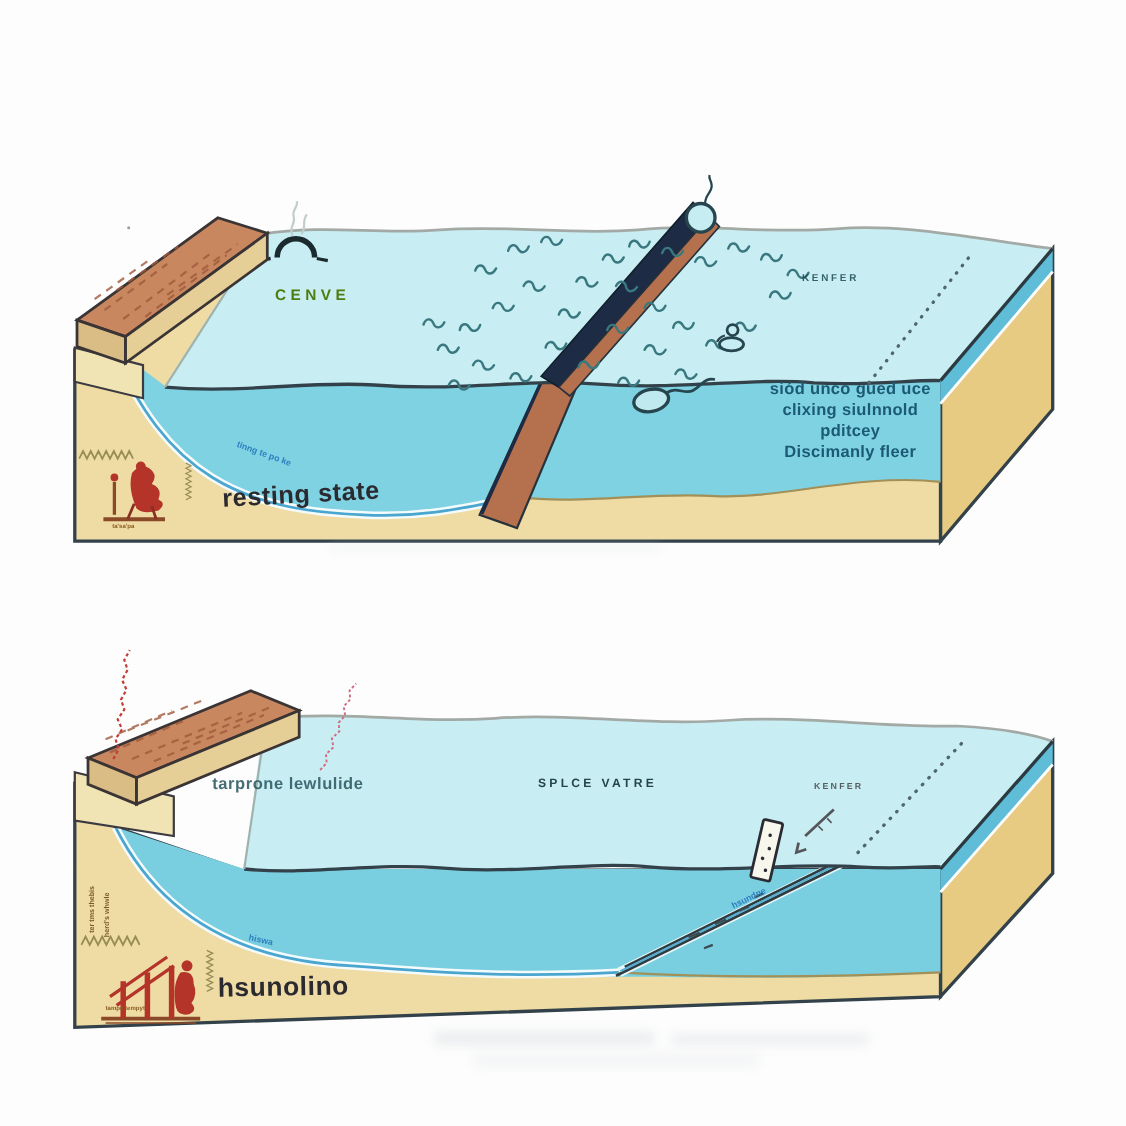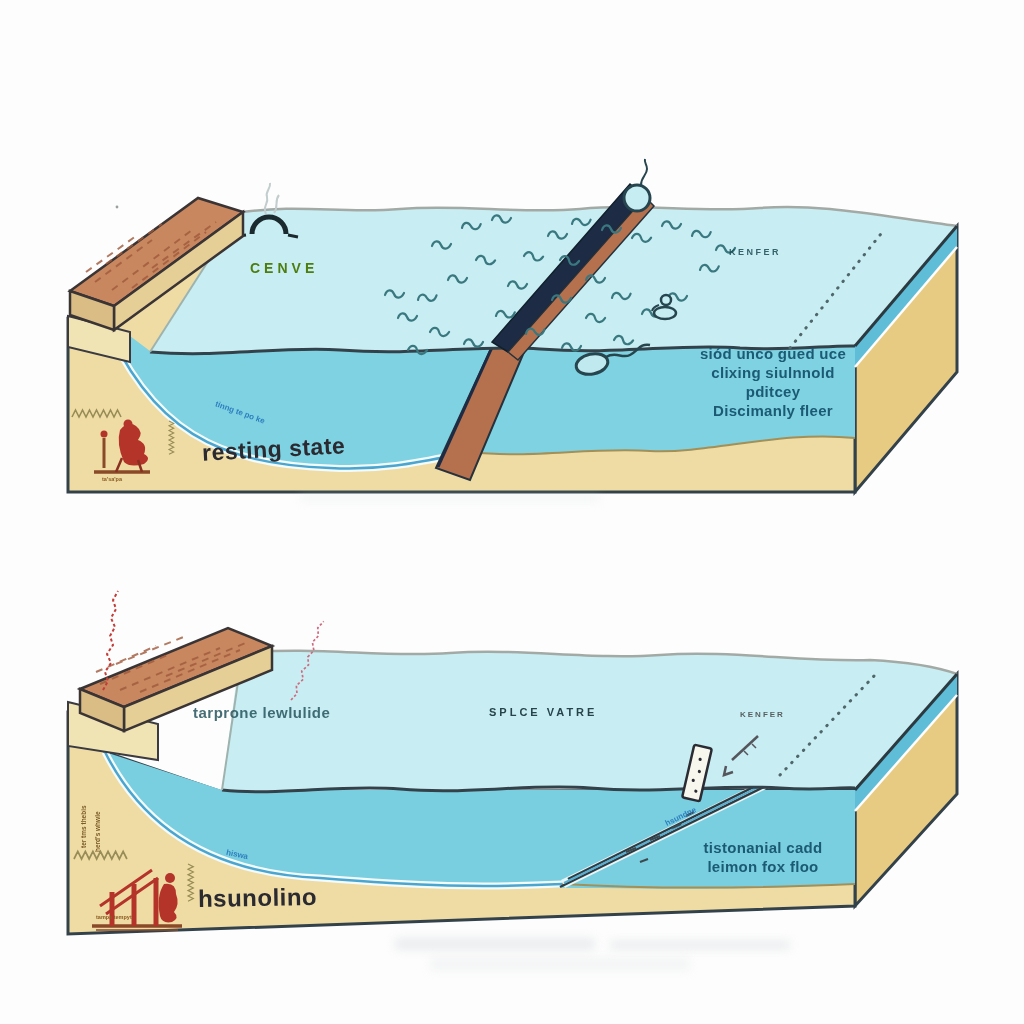--- a/index.html
+++ b/index.html
@@ -256,24 +256,20 @@
 <div class="caption" style="left:202px;top:436px;font-size:23px;letter-spacing:.5px;transform:rotate(-3deg);">resting state</div>
 
 <div class="bluetag" style="left:214px;top:408px;font-size:8px;transform:rotate(20deg);">tinng te po ke</div>
 
 <div class="micro" style="left:102px;top:476px;font-size:5.5px;">ta'sa'pa</div>
 
 <div class="lbl" style="left:193px;top:704px;font-size:15px;letter-spacing:.5px;color:#27555e;opacity:.85;">tarprone lewlulide</div>
 <div class="lbl" style="left:489px;top:706px;font-size:11px;letter-spacing:3px;color:#26444a;">SPLCE VATRE</div>
 <div class="lbl" style="left:740px;top:710px;font-size:8px;letter-spacing:2px;color:#3a3a3a;opacity:.8;">KENFER</div>
 
-<div class="blocktext" style="left:668px;top:838px;width:190px;">
-  <div>tistonanial cadd</div>
-  <div>leimon fox floo</div>
-</div>
 
 <div class="caption" style="left:198px;top:884px;font-size:24px;letter-spacing:.5px;transform:rotate(-1deg);">hsunolino</div>
 
 <div class="bluetag" style="left:226px;top:850px;font-size:8px;transform:rotate(12deg);">hiswa</div>
 <div class="bluetag" style="left:664px;top:812px;font-size:8px;transform:rotate(-26deg);">hsundne</div>
 
 <div class="sidetext" style="left:80px;top:848px;font-size:6.5px;">ter tms thebis</div>
 <div class="sidetext" style="left:94px;top:852px;font-size:6.5px;">herd's whwle</div>
 
 <div class="micro" style="left:96px;top:914px;font-size:5.5px;">tampa tempyt</div>

